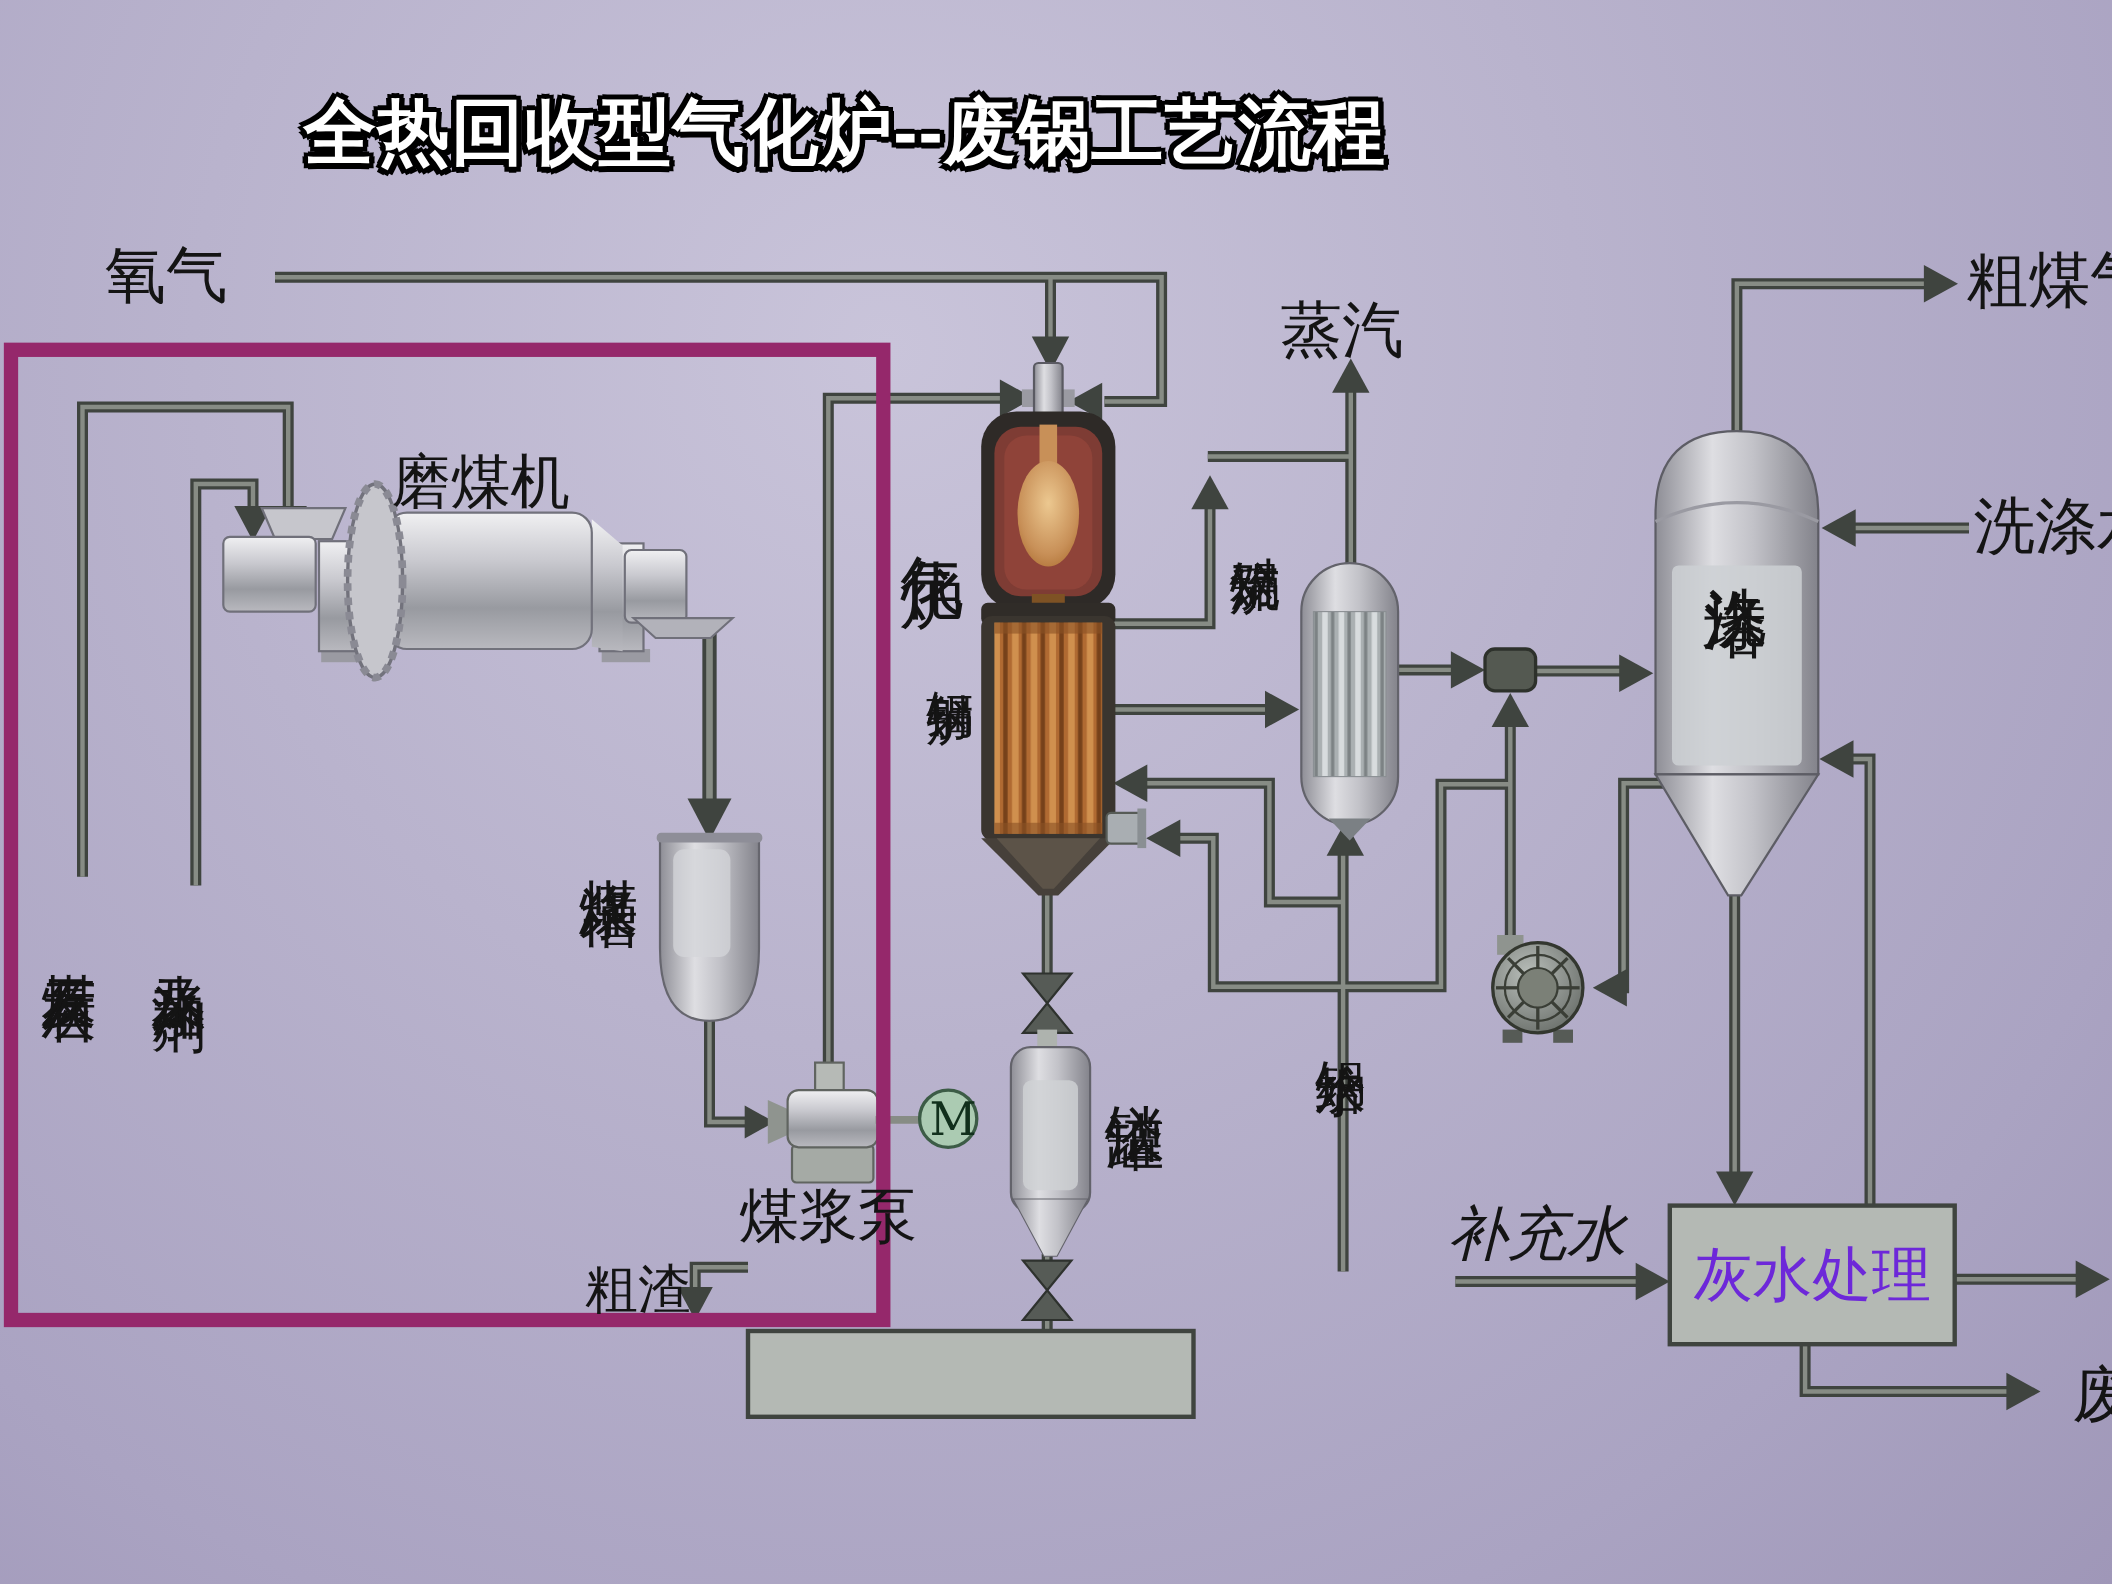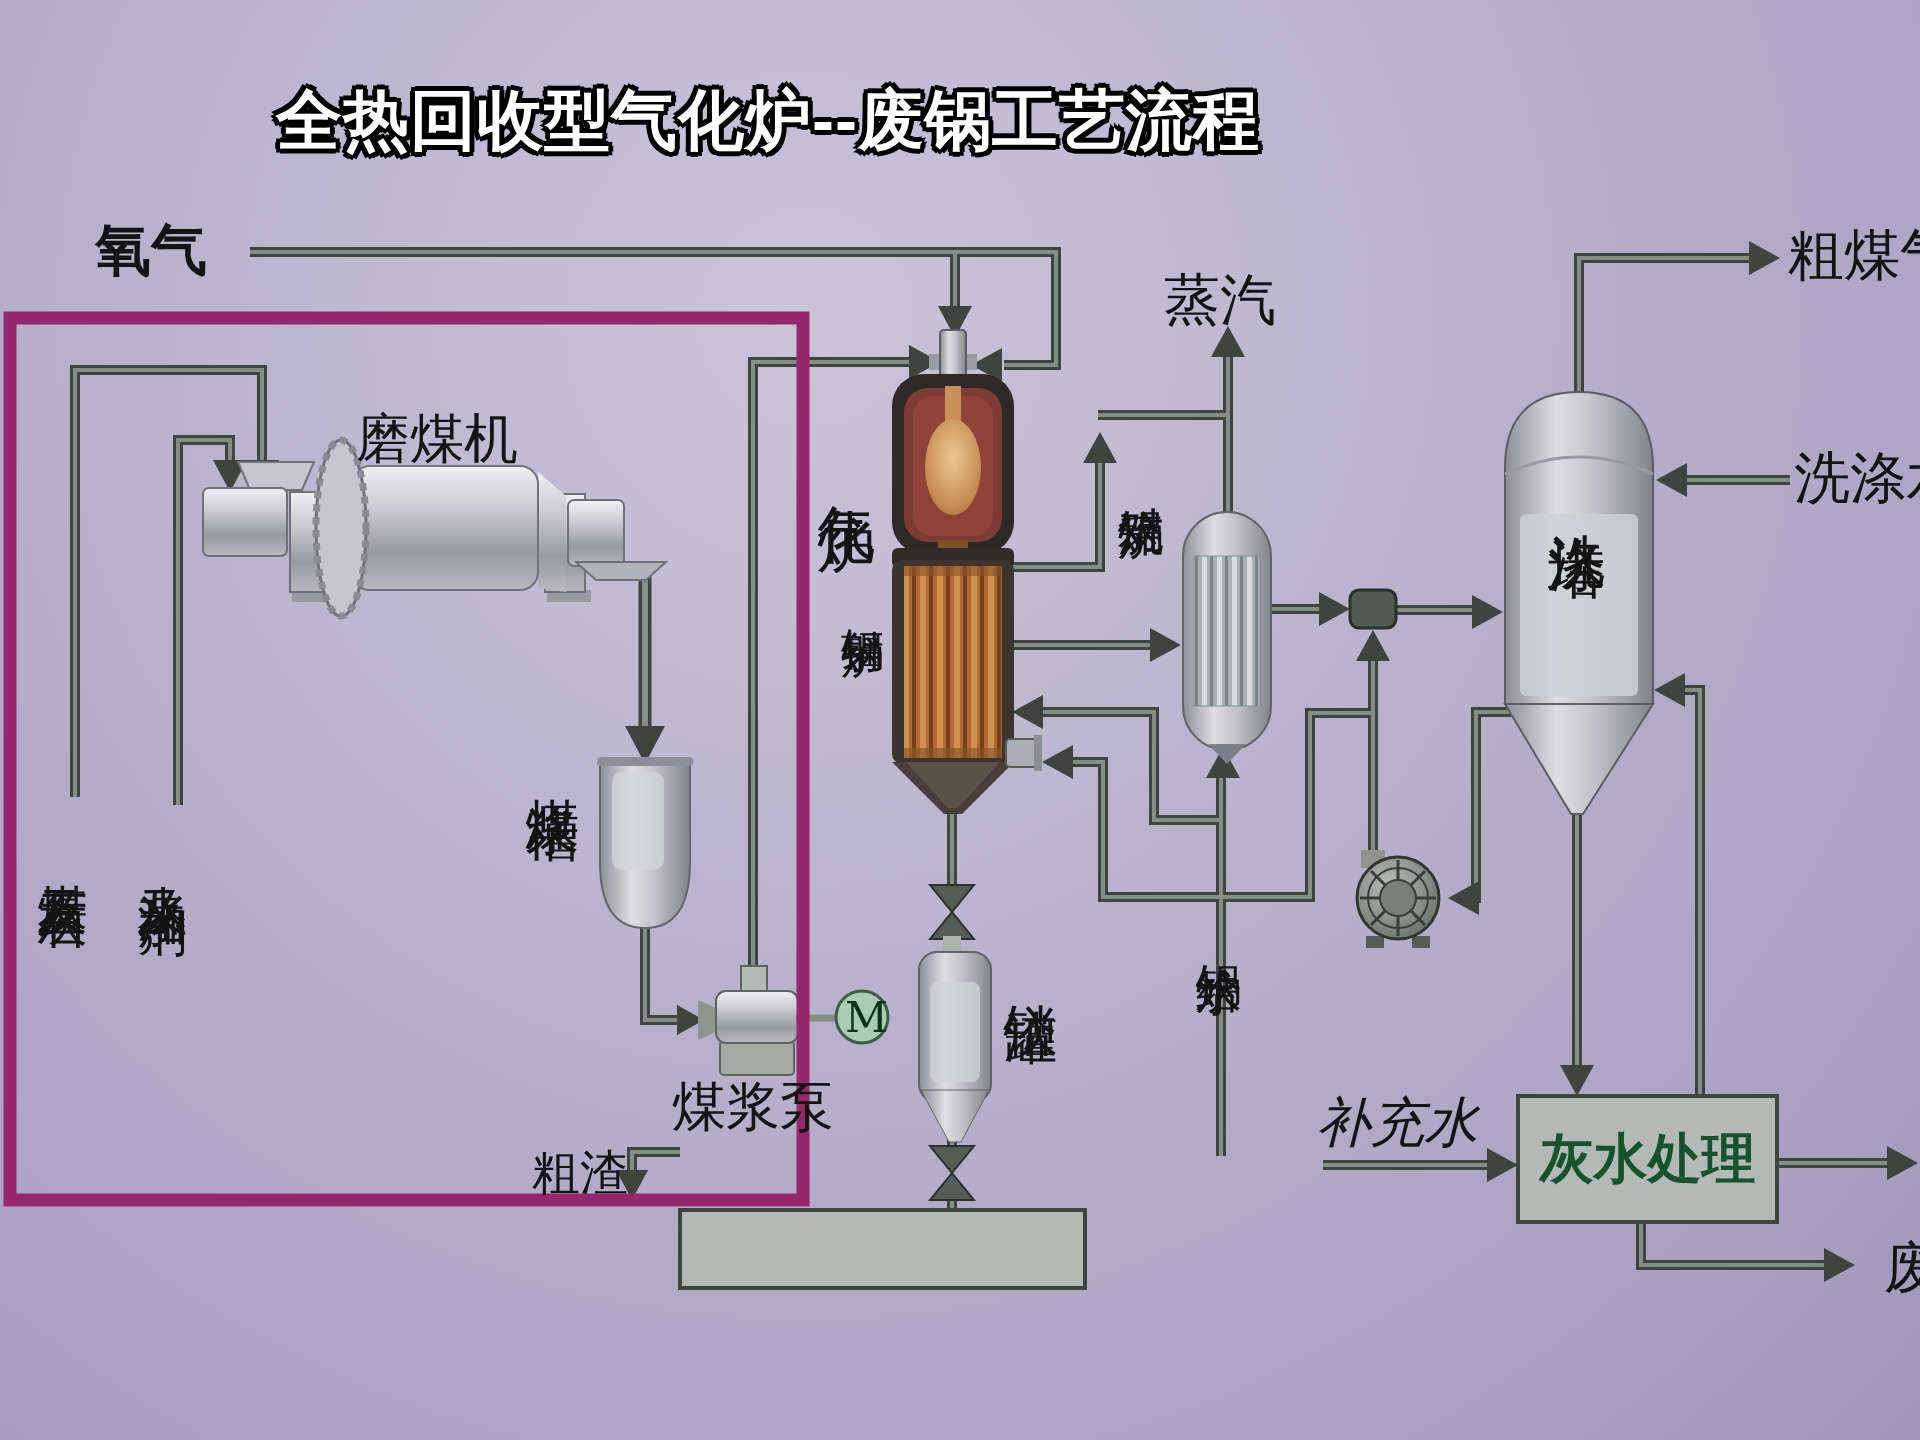--- a/index.html
+++ b/index.html
@@ -9,21 +9,21 @@
     background:radial-gradient(ellipse at 42% 22%, #c9c4da 0%, #b9b3cd 40%, #aaa3c2 78%, #9f97b8 100%);
   }
   #stage{position:absolute;left:0;top:0;width:1920px;height:1440px;}
   svg{position:absolute;left:0;top:0;}
   .lbl{position:absolute;color:#141414;line-height:1.06;white-space:pre;}
   .v{writing-mode:vertical-rl;text-orientation:upright;letter-spacing:5px;}
   .title{
     position:absolute;left:276px;top:76px;font-size:66px;font-weight:bold;color:#ffffff;letter-spacing:1px;
     text-shadow:-4px -4px 0 #000,4px -4px 0 #000,-4px 4px 0 #000,4px 4px 0 #000,0 5px 0 #000,0 -5px 0 #000,5px 0 0 #000,-5px 0 0 #000;
   }
-  .boxlbl{position:absolute;display:flex;align-items:center;justify-content:center;color:#14532d;font-weight:bold;}
+  .boxlbl{position:absolute;display:flex;align-items:center;justify-content:center;color:#6d28d9;}
   .mlbl{position:absolute;font-family:"DejaVu Serif","Liberation Serif",serif;color:#11301c;}
 </style>
 </head>
 <body>
 
 <div id="stage">
 
 <svg width="1920" height="1440" viewBox="0 0 1920 1440">
   <defs>
     <linearGradient id="metalV" x1="0" y1="0" x2="0" y2="1">
@@ -289,21 +289,21 @@
       <line x1="1398" y1="916" x2="1398" y2="936"></line>
           <line x1="1411" y1="911" x2="1425" y2="925"></line>
     </g>
   </g>
 
   <rect x="10" y="318" width="793" height="882" fill="none" stroke="#95286b" stroke-width="13"></rect>
 </svg>
 
 <div class="title">全热回收型气化炉--废锅工艺流程</div>
 
-<div class="lbl" style="left:95px;top:220px;font-size:56px;font-weight:bold;">氧气</div>
+<div class="lbl" style="left:95px;top:220px;font-size:56px;">氧气</div>
 <div class="lbl" style="left:356px;top:382px;font-size:54px;margin-top:28px;">磨煤机</div>
 <div class="lbl v" style="left:36px;top:845px;font-size:50px;">煤及石灰石</div>
 <div class="lbl v" style="left:136px;top:845px;font-size:50px;">水及添加剂</div>
 <div class="lbl v" style="left:524px;top:756px;font-size:54px;">煤浆槽</div>
 <div class="lbl" style="left:672px;top:1078px;font-size:54px;">煤浆泵</div>
 <div class="lbl" style="left:508px;top:1148px;font-size:48px;margin-left:24px;">粗渣</div>
 <div class="lbl v" style="left:816px;top:458px;font-size:58px;">气化炉</div>
 <div class="lbl v" style="left:840px;top:594px;font-size:43px;letter-spacing:2px;">辐射锅炉</div>
 <div class="lbl" style="left:1164px;top:258px;font-size:56px;margin-top:12px;">蒸汽</div>
 <div class="lbl v" style="left:1117px;top:470px;font-size:46px;letter-spacing:2px;">对流锅炉</div>

